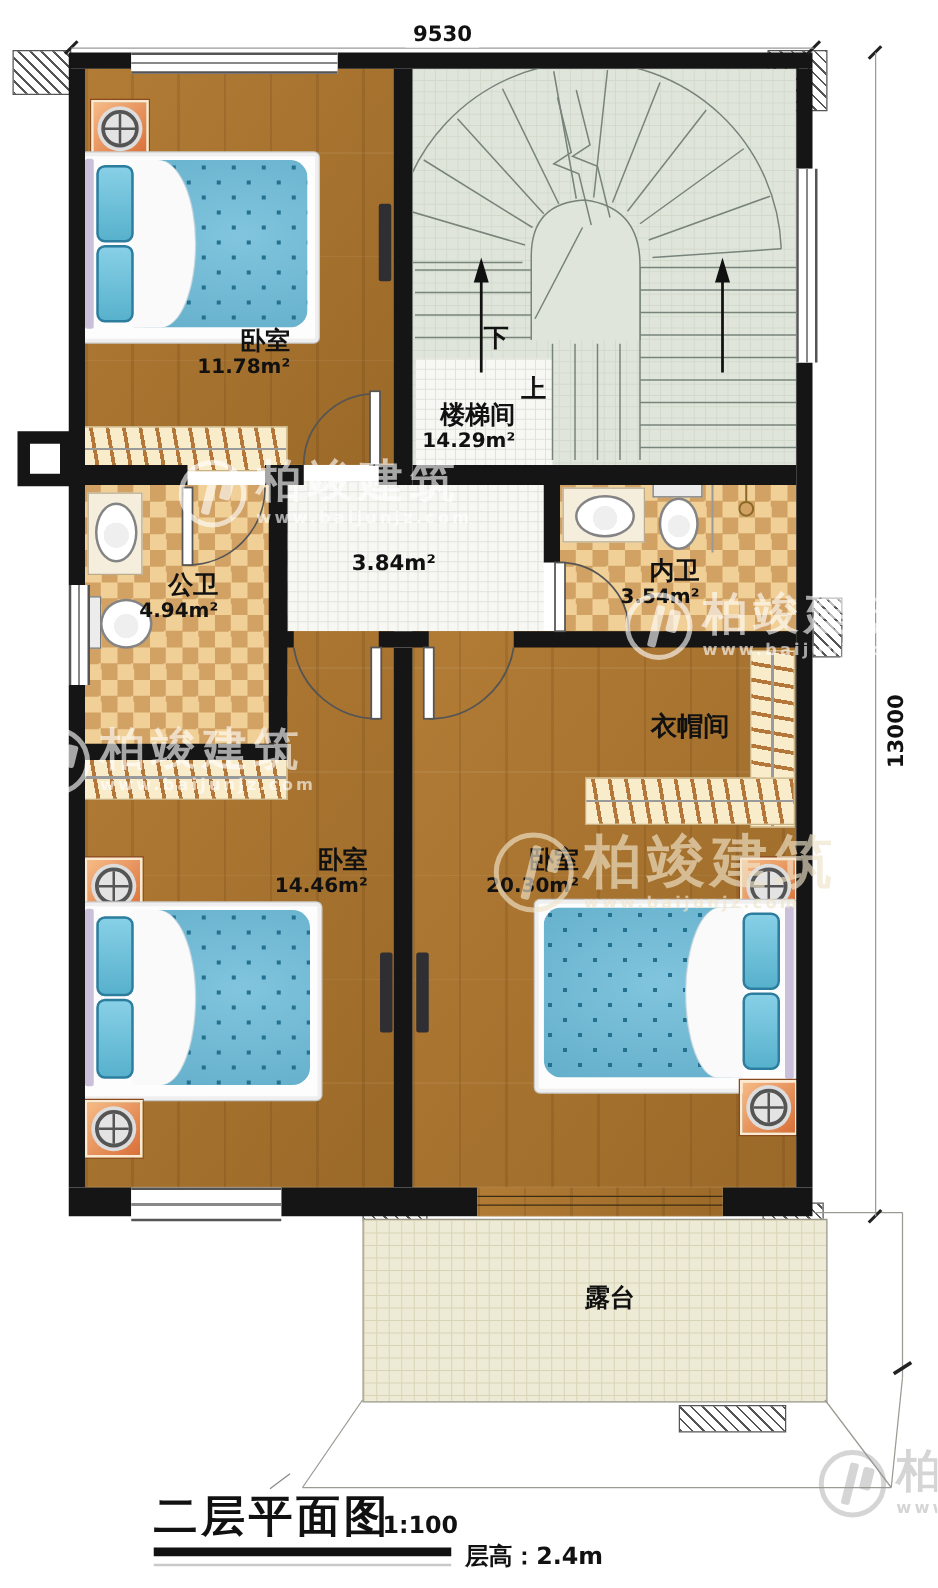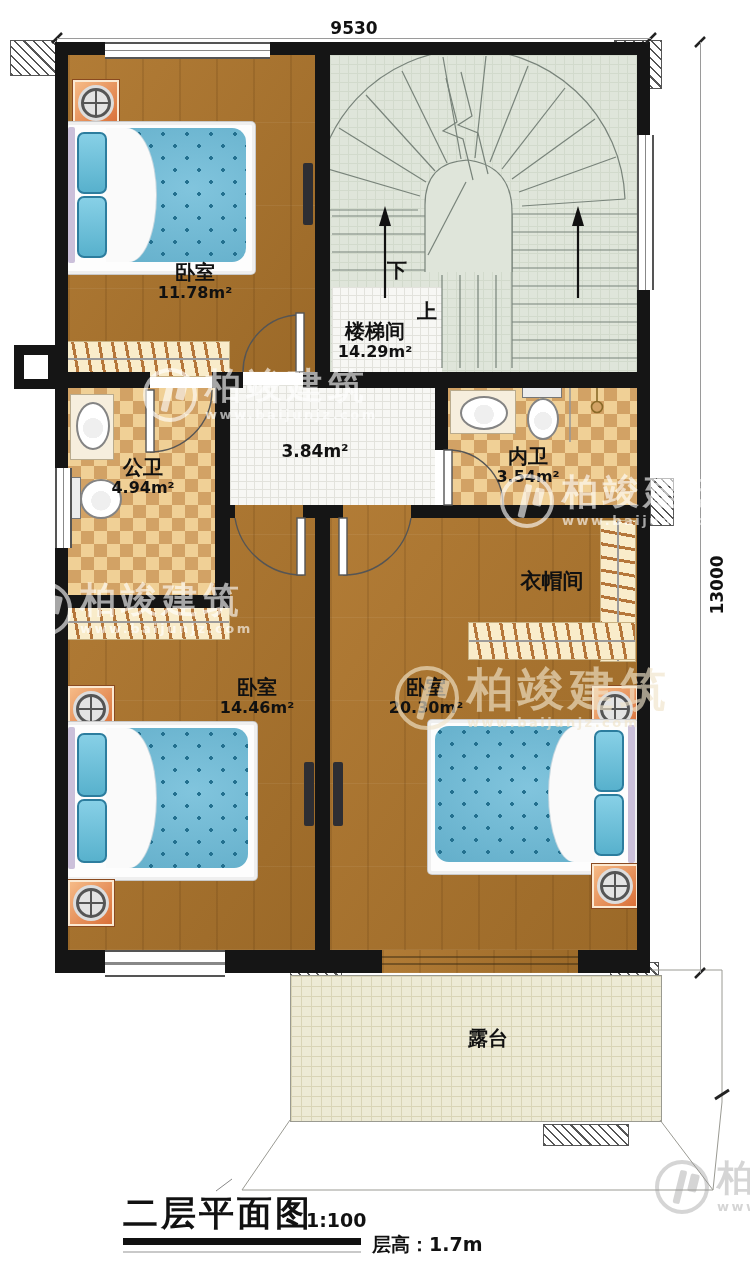--- a/index.html
+++ b/index.html
@@ -59,21 +59,21 @@
       repeating-linear-gradient(80deg, rgba(0,0,0,0) 0 10px, #b5763a 10px 13px);}
   .ward-v{background-image:
       linear-gradient(to right, rgba(0,0,0,0) calc(50% - 1px), #9a9a9a calc(50% - 1px), #9a9a9a calc(50% + 1px), rgba(0,0,0,0) calc(50% + 1px)),
       repeating-linear-gradient(10deg, rgba(0,0,0,0) 0 10px, #b5763a 10px 13px);}
   .tv{background:#2e2e33;border-radius:2px;}
   .counter{background:#f6eedd;border:1px solid #b9ab8d;}
   .oval{border-radius:50%;background:#fdfdfd;border:2px solid #848484;
     background-image:radial-gradient(circle at 50% 55%, #efefef 35%, #fff 36%);}
   .tank{background:#ececec;border:1px solid #777;}
   
-  .room-label{transform:translate(-50%,-50%);text-align:center;font-weight:bold;line-height:1.15;white-space:nowrap;}
+  .room-label{transform:translate(-50%,-50%);text-align:right;font-weight:bold;line-height:1.15;white-space:nowrap;}
   .room-label .nm{font-size:20px;}
   .room-label .ar{font-size:16px;}
   .small-label{transform:translate(-50%,-50%);font-weight:bold;font-size:20px;white-space:nowrap;}
   
   .wm{display:flex;align-items:center;gap:8px;pointer-events:none;}
   .wm-logo{width:46px;height:46px;border-radius:50%;border:4px solid currentColor;position:relative;flex:0 0 auto;}
   .wm-logo::before{content:"";position:absolute;left:50%;top:6px;bottom:6px;width:7px;transform:translateX(-80%) rotate(14deg);background:currentColor;border-radius:2px;}
   .wm-logo::after{content:"";position:absolute;right:7px;top:10px;width:9px;height:18px;background:currentColor;border-radius:2px;transform:rotate(14deg);}
   .wm-brand{font-size:36px;font-weight:bold;letter-spacing:5px;line-height:1;}
   .wm-site{font-size:13px;font-weight:bold;letter-spacing:2.5px;margin-top:3px;}
@@ -361,16 +361,16 @@
         <div class="wm-brand">柏竣建筑</div>
         <div class="wm-site">www.baijunjz.com</div>
       </span>
   </div>
 
   <div class="abs title-main" style="left:123px;top:1190px;">二层平面图</div>
   <div class="abs title-scale" style="left:306px;top:1209px;">1:100</div>
   <div class="abs" style="left:123px;top:1238px;width:238px;height:7px;background:#111;"></div>
   <div class="abs" style="left:123px;top:1251px;width:238px;height:2px;background:#c9c9c9;"></div>
   <div class="abs title-note" style="left:372px;top:1232px;">
-    <span>层高：</span><span>1.7m</span>
+    <span>层高：</span><span>2.4m</span>
   </div>
 
 </div>
 
 </body></html>

